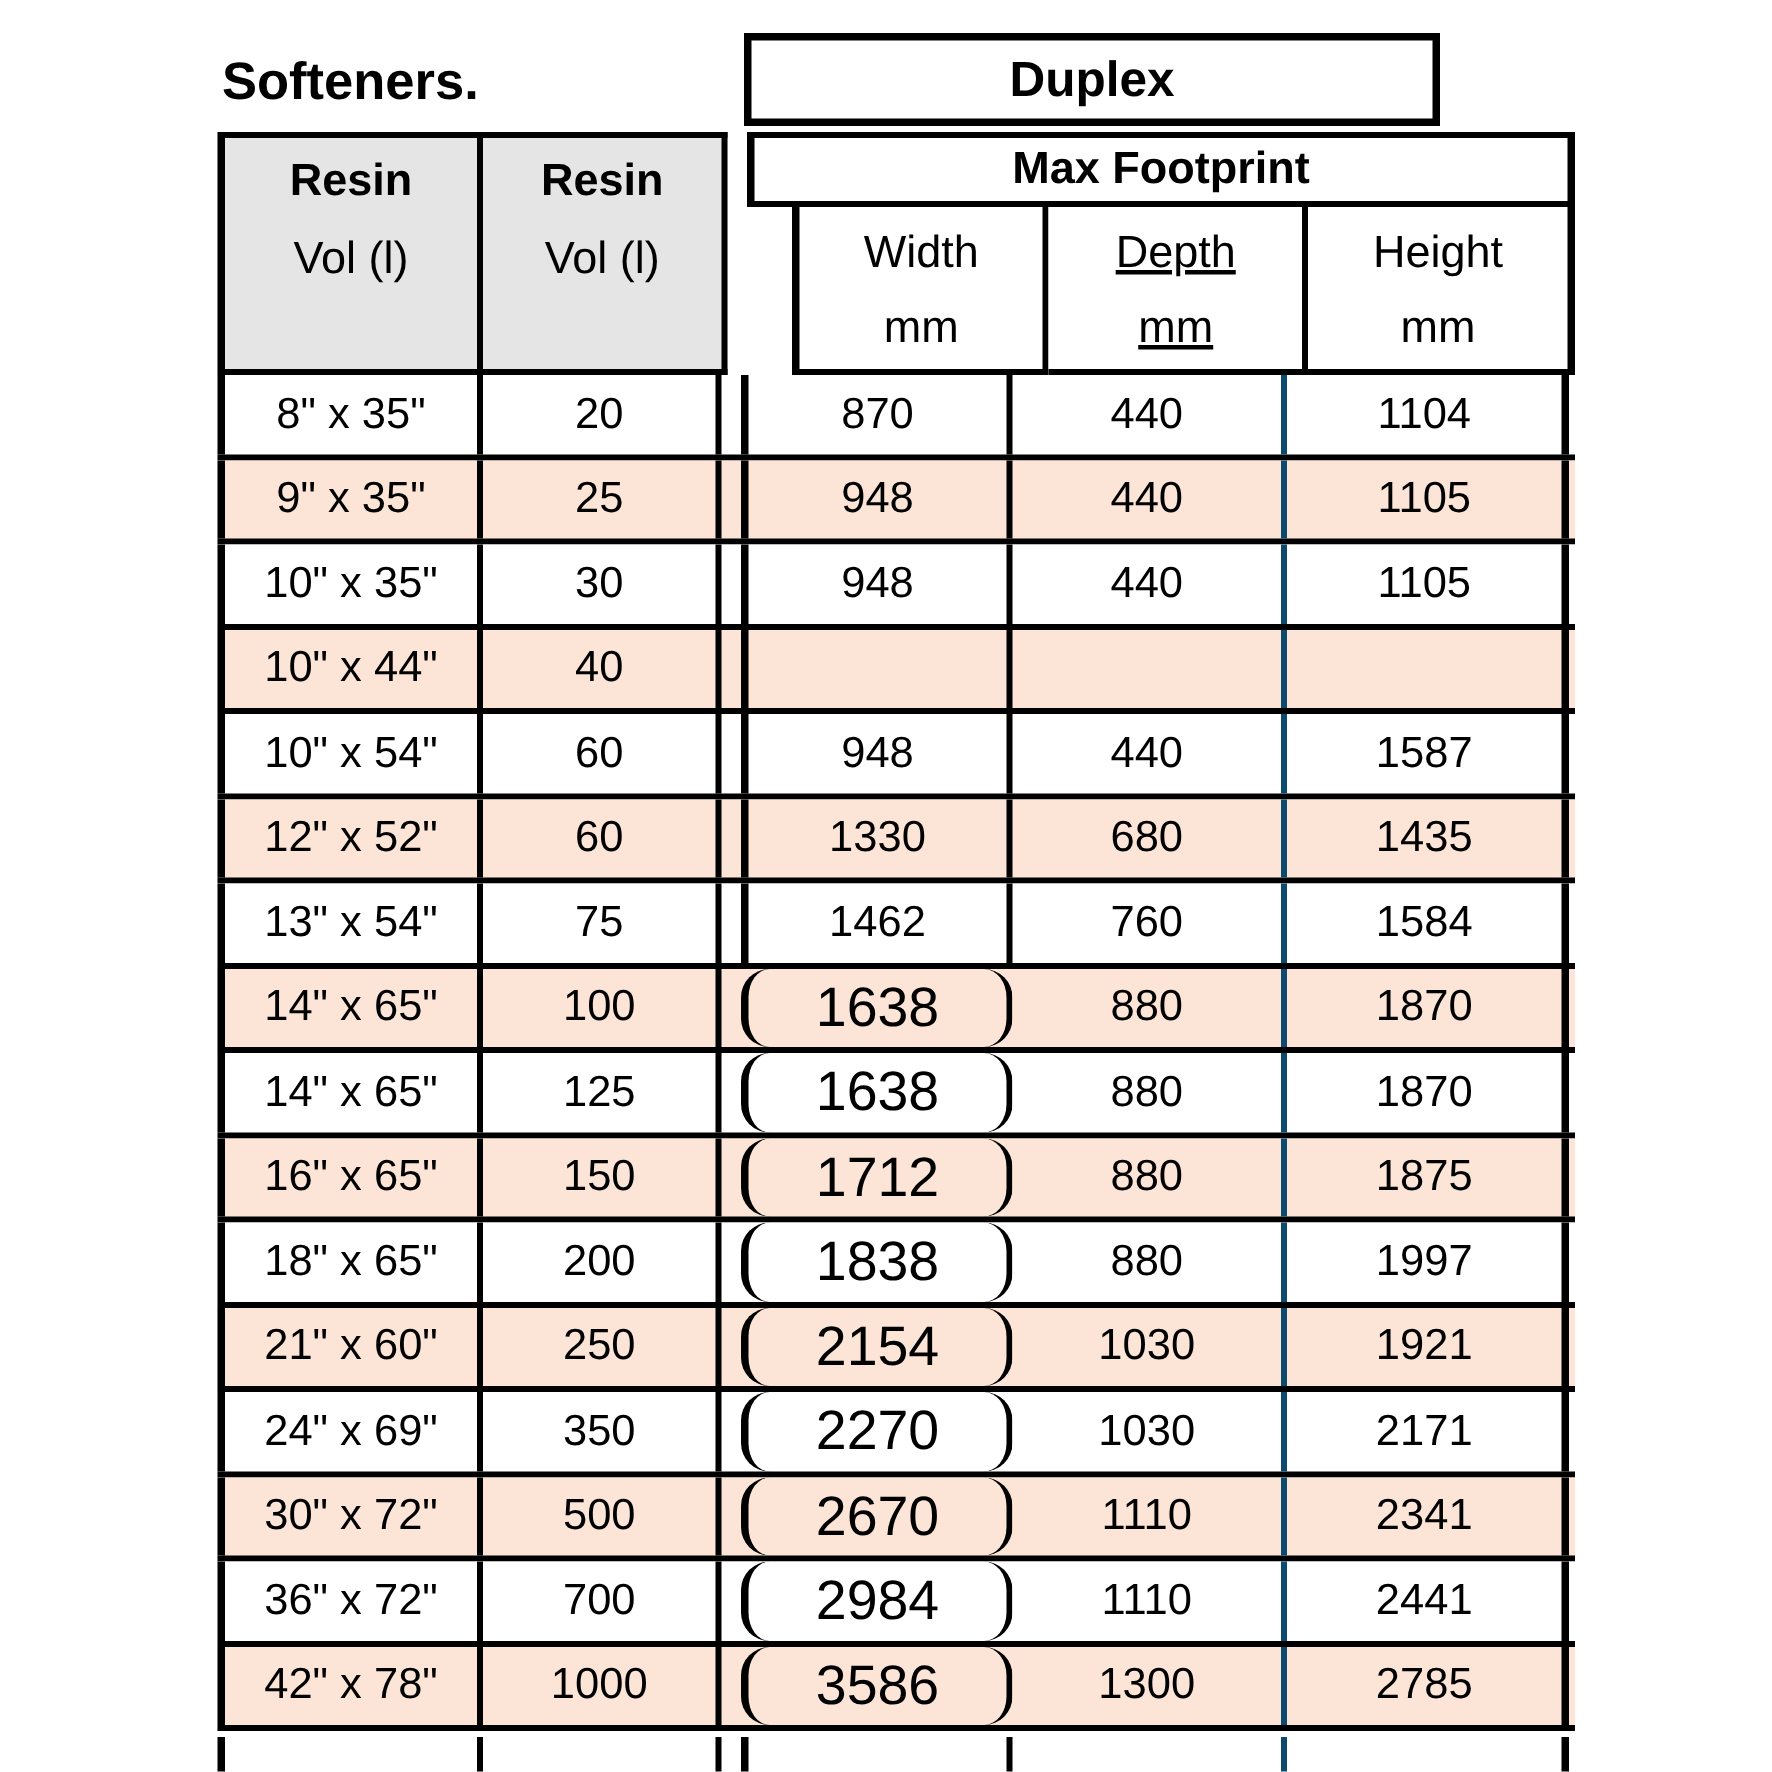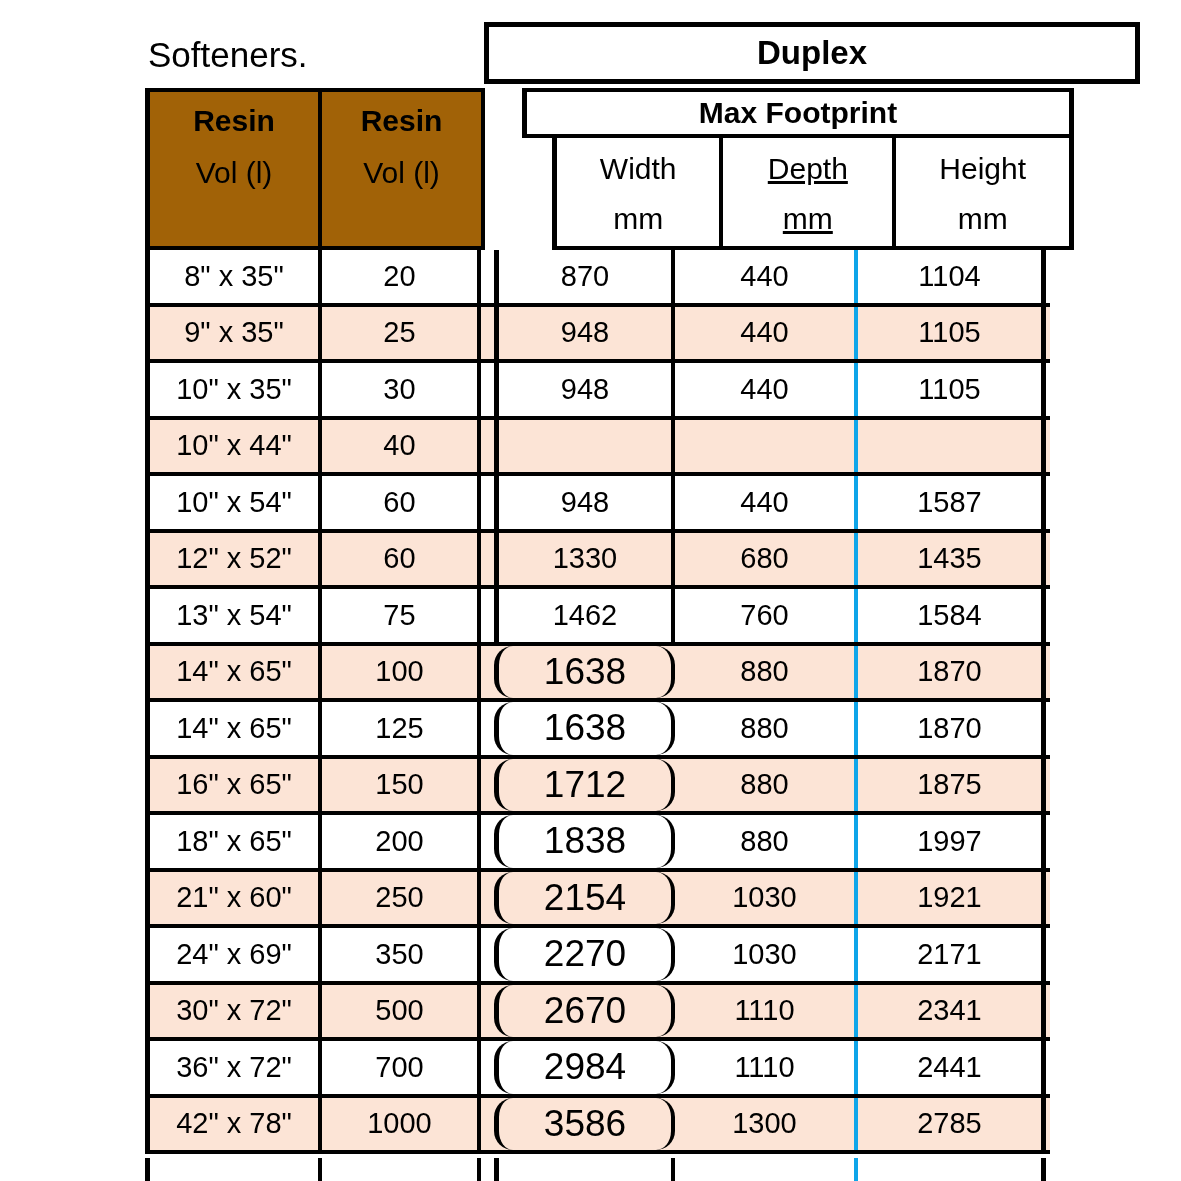--- a/index.html
+++ b/index.html
@@ -11,60 +11,60 @@
     position: relative;
     overflow: hidden;
   }
   .page { position: absolute; inset: 0; }
 
   
   .title {
     position: absolute;
     left: 148px; top: 34px;
     font-size: 35px;
-    font-weight: normal;
+    font-weight: bold;
     line-height: 1.2;
   }
 
   
   .duplex-box {
     position: absolute;
-    left: 484px; top: 22px;
-    width: 656px; height: 62px;
+    left: 496px; top: 22px;
+    width: 464px; height: 62px;
     border: 5px solid #000;
     display: flex; align-items: center; justify-content: center;
     font-size: 33px; font-weight: bold;
   }
 
   
   .header-left {
     position: absolute;
     left: 145px; top: 88px;
     width: 340px; height: 162px;
     display: flex;
   }
   .hcell {
     display: flex; flex-direction: column; align-items: center;
     padding-top: 14px;
     border-top: 4px solid #000;
     border-bottom: 4px solid #000;
     border-right: 4px solid #000;
     font-size: 30px;
     line-height: 1;
-    background: #a16207;
+    background: #e5e5e5;
   }
   .hcell .line1 { font-weight: bold; }
   .hcell .line2 { margin-top: 22px; font-weight: normal; }
   .hcell.hc1 { width: 177px; border-left: 5px solid #000; }
   .hcell.hc2 { width: 163px; }
 
   
   .header-right {
     position: absolute;
-    left: 522px; top: 88px;
+    left: 498px; top: 88px;
     width: 552px; height: 162px;
   }
   .max-footprint {
     height: 50px;
     border: 4px solid #000;
     border-left-width: 5px;
     border-right-width: 5px;
     display: flex; align-items: center; justify-content: center;
     font-size: 30px; font-weight: bold;
     background: #fff;
@@ -98,21 +98,21 @@
   .rows-container .data-row:nth-child(even) { background: #FCE4D6; }
   .dc {
     display: flex; align-items: center; justify-content: center;
     font-size: 29px;
     height: 100%;
   }
   .dc1 { width: 177px; border-left: 5px solid #000; border-right: 4px solid #000; }
   .dc2 { width: 159px; border-right: 4px solid #000; }
   .dgap { width: 13px; }
   .dc3 { width: 181px; border-left: 5px solid #000; border-right: 4px solid #000; }
-  .dc4 { width: 183px; border-right: 4px solid #0ea5e9; }
+  .dc4 { width: 183px; border-right: 4px solid #0c4a6e; }
   .dc5 { width: 188px; border-right: 5px solid #000; }
   
   .rows-container .data-row:nth-child(n+8) .cell-width { font-size: 37px; border-radius: 19px; }
 
   
   .partial-row {
     position: absolute;
     left: 145px; top: 1158px;
     width: 905px; height: 23px;
     display: flex;

